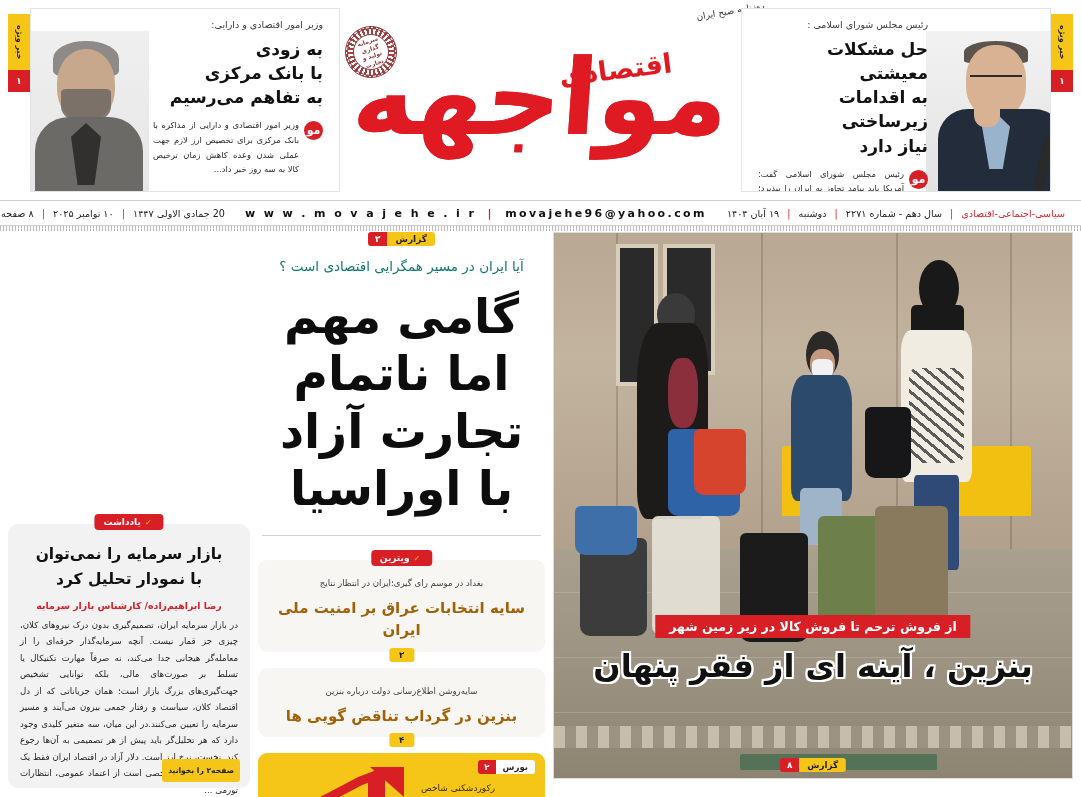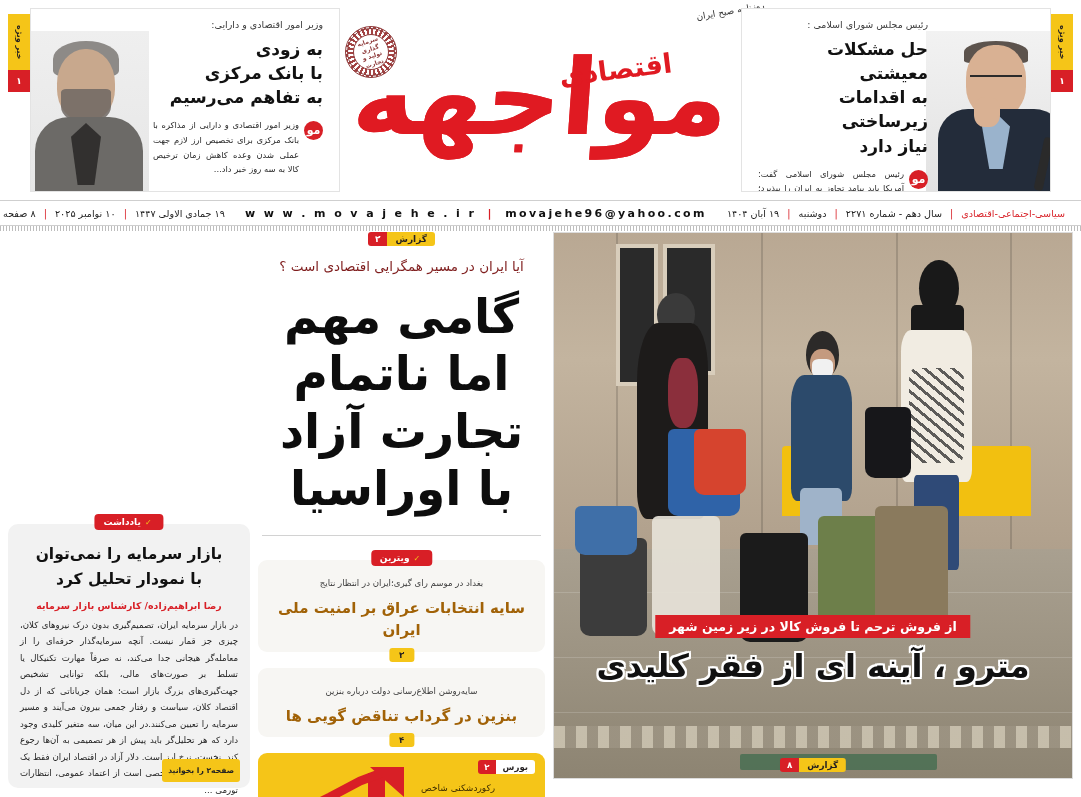--- a/index.html
+++ b/index.html
@@ -234,21 +234,21 @@
   
   .col-centre { flex: 1 1 auto; order: 2; position: relative; display: flex; flex-direction: column; }
   .lead-badge-row { display: flex; justify-content: center; margin-bottom: 12px; }
   .lead-badge {
     display: flex; align-items: stretch; font-size: 9px; font-weight: bold;
     border-radius: 3px; overflow: hidden;
   }
   .lead-badge .lb-txt { background: #f5c518; color: #231f20; padding: 2px 8px; }
   .lead-badge .lb-num { background: #d81f26; color: #fff; padding: 2px 7px; }
   .lead-kicker {
-    text-align: center; font-size: 13.5px; color: #7f1d1d; margin-bottom: 14px;
+    text-align: center; font-size: 13.5px; color: #0f766e; margin-bottom: 14px;
   }
   .lead-title {
     text-align: center; font-size: 47px; font-weight: bold; color: #0d0d0d;
     line-height: 1.22; letter-spacing: -1px;
   }
   .lead-rule { border-top: 1px solid #d2d2d2; margin: 18px 4px 0 4px; }
 
   .mid-split { display: flex; gap: 8px; margin-top: 10px; flex: 1 1 auto; }
   .mid-left { flex: 1 1 auto; position: relative; }
 
@@ -422,21 +422,21 @@
       <span>۱۹ آبان ۱۴۰۴</span>
     </div>
 
     <div class="seg seg-center">
       <span>w w w . m o v a j e h e . i r</span>
       <span class="sep">|</span>
       <span>movajehe96@yahoo.com</span>
     </div>
 
     <div class="seg seg-left">
-      <span>۱۹ جمادی الاولی ۱۴۴۷</span>
+      <span>20 جمادی الاولی ۱۴۴۷</span>
       <span class="sep">|</span>
       <span>۱۰ نوامبر ۲۰۲۵</span>
       <span class="sep">|</span>
       <span>۸ صفحه -تک شماره ۴۰۰۰ تومان</span>
     </div>
     <div class="hatch"></div>
   </div>
 
   <div class="main">
 
@@ -492,21 +492,21 @@
           <div class="bag" style="left:22%;top:36%;width:14%;height:16%;background:#2f63a8"></div>
           <div class="bag" style="left:27%;top:36%;width:10%;height:12%;background:#d6442e"></div>
           <div class="bag" style="left:36%;top:55%;width:13%;height:20%;background:#1b1b1b"></div>
           <div class="bag" style="left:51%;top:52%;width:14%;height:22%;background:#6d7f4a"></div>
           <div class="bag" style="left:62%;top:50%;width:14%;height:23%;background:#8a7a5d"></div>
         </div>
 
         <div class="photo-banner">از فروش ترحم تا فروش کالا در زیر زمین شهر</div>
 
         <div class="photo-title">
-          <div>مترو ، آینه ای از فقر کلیدی</div>
+          <div>بنزین ، آینه ای از فقر پنهان</div>
         </div>
 
         <div class="photo-chip">
           <span class="pc-txt">گزارش</span>
           <span class="pc-num">۸</span>
         </div>
       </div>
     </div>
 
     <div class="col-centre">

